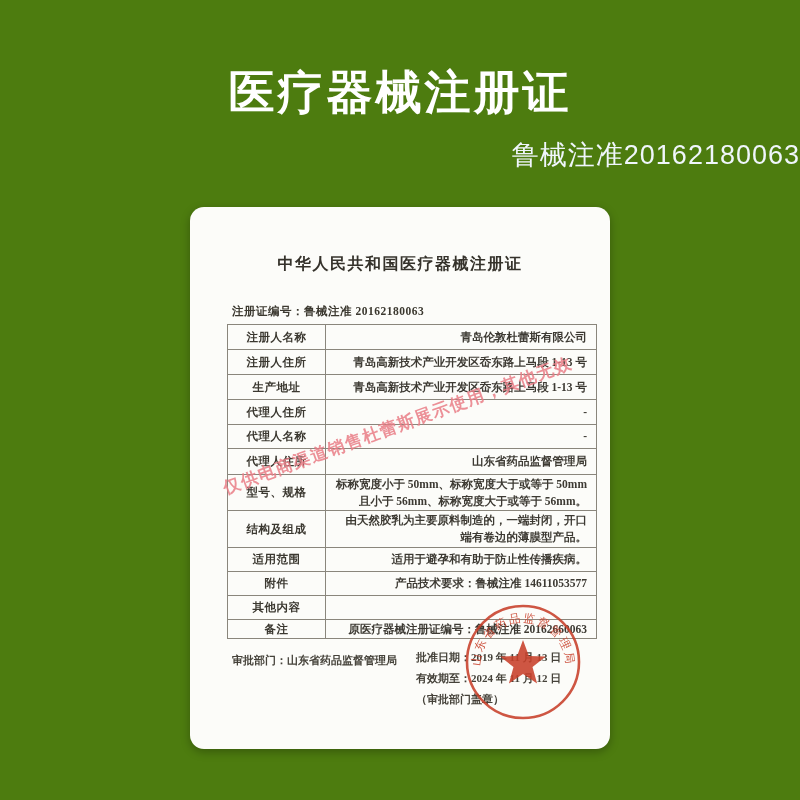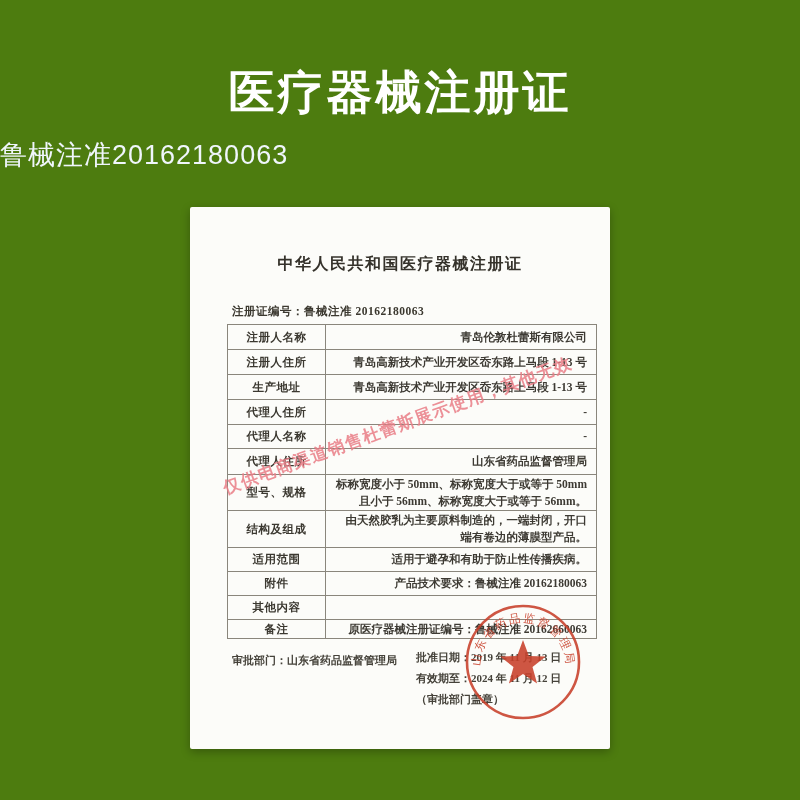--- a/index.html
+++ b/index.html
@@ -5,26 +5,26 @@
   html,body { margin:0; padding:0; background:#0b64ad; }
   .page {
     position:relative; width:800px; height:800px; background:#4d7c0f;
     overflow:hidden; font-family:"Liberation Sans", sans-serif;
   }
   .header-title {
     position:absolute; top:62px; left:0; right:0; text-align:center;
     color:#ffffff; font-size:46px; font-weight:700; letter-spacing:3px;
   }
   .header-sub {
-    position:absolute; top:137px; left:0; right:0; text-align:left;
+    position:absolute; top:137px; left:0; right:0; text-align:right;
     color:#f0f6fc; font-size:27px; font-weight:400; letter-spacing:1px;
   }
   .card {
     position:absolute; left:190px; top:207px; width:420px; height:542px;
-    background:#fcfcf9; border-radius:2px;
+    background:#fcfcf9; border-radius:14px;
     box-shadow:0 3px 10px rgba(0,0,0,0.28);
     color:#3d3a33; font-family:"Liberation Serif", serif;
   }
   .cert-title {
     position:absolute; top:47px; left:0; width:100%; text-align:center;
     font-size:16px; font-weight:700; letter-spacing:1.5px; color:#35322b;
   }
   .reg-line {
     position:absolute; left:42px; top:97px; font-size:11.5px; font-weight:700;
     letter-spacing:0.5px; color:#3b382f;
@@ -112,21 +112,21 @@
         <tr>
           <td class="lbl">结构及组成</td>
           <td class="val">由天然胶乳为主要原料制造的，一端封闭，开口端有卷边的薄膜型产品。</td>
         </tr>
         <tr>
           <td class="lbl">适用范围</td>
           <td class="val">适用于避孕和有助于防止性传播疾病。</td>
         </tr>
         <tr>
           <td class="lbl">附件</td>
-          <td class="val">产品技术要求：鲁械注准 20162180063</td>
+          <td class="val">产品技术要求：鲁械注准 14611053577</td>
         </tr>
         <tr>
           <td class="lbl">其他内容</td>
           <td class="val"></td>
         </tr>
         <tr>
           <td class="lbl">备注</td>
           <td class="val">原医疗器械注册证编号：鲁械注准 20162660063</td>
         </tr>
       </tbody>

